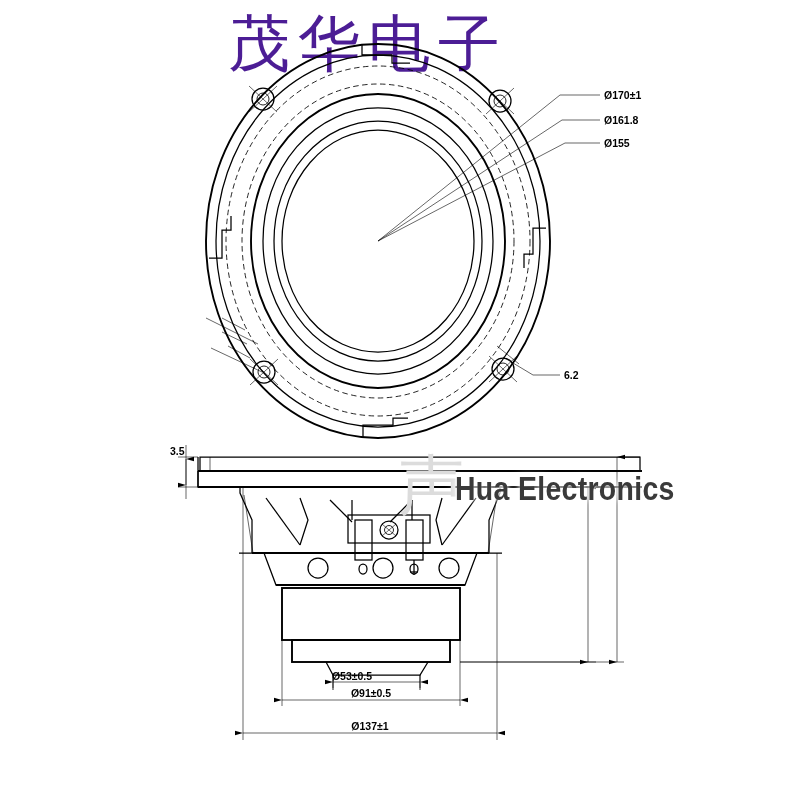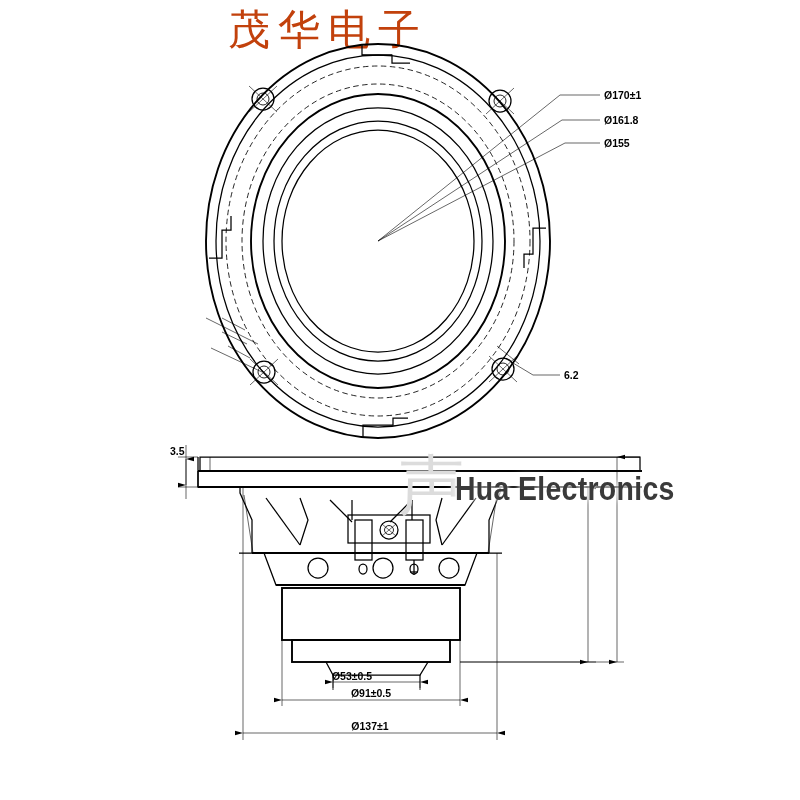--- a/index.html
+++ b/index.html
@@ -3,22 +3,22 @@
 <meta charset="utf-8">
 <style>
   html,body{margin:0;padding:0;background:#ffffff;}
   body{width:800px;height:800px;overflow:hidden;
        font-family:"Liberation Sans",sans-serif;}
   #sheet{position:relative;width:800px;height:800px;background:#fff;}
   svg{position:absolute;left:0;top:0;width:800px;height:800px;}
   .wm-cjk{
     position:absolute;
     font-family:"DejaVu Sans",sans-serif;
-    color:#c2410c;
-    font-size:42px;
+    color:#4c1d95;
+    font-size:62px;
     letter-spacing:8px;
     white-space:nowrap;
     user-select:none;
     z-index:0;
   }
   .wm-cjk2{
     position:absolute;
     font-family:"DejaVu Sans",sans-serif;
     color:#dcdcdc;
     font-size:66px;

